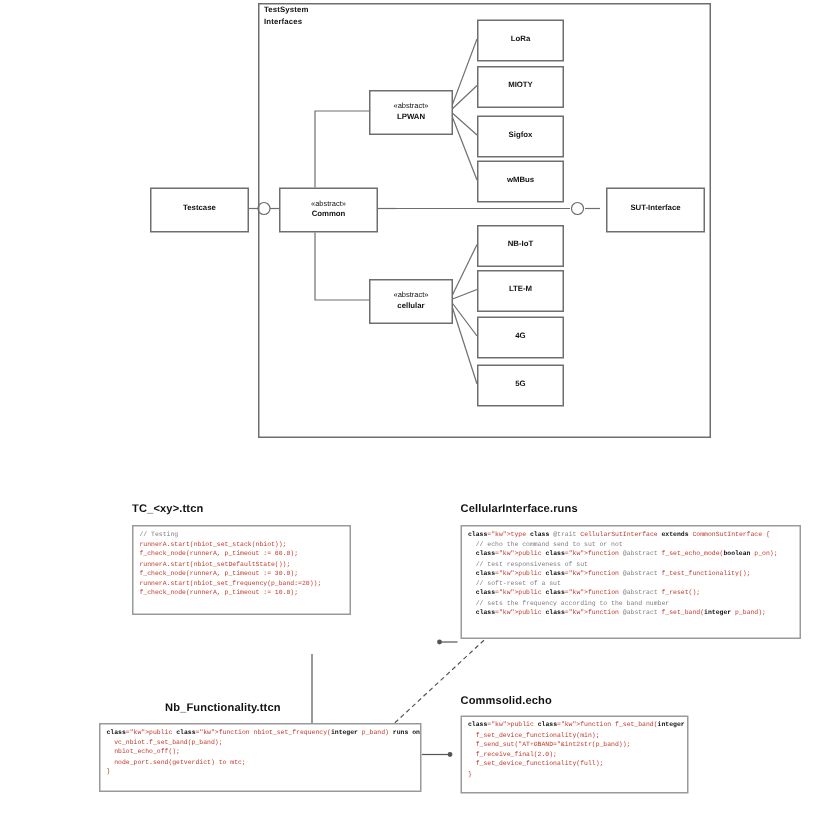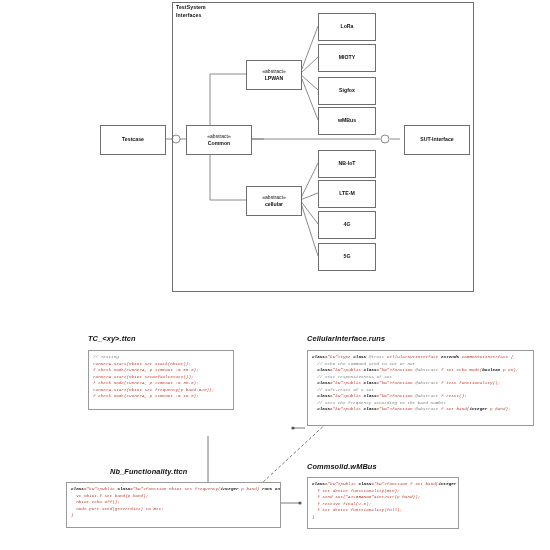--- a/index.html
+++ b/index.html
@@ -24,21 +24,21 @@
     font-size:5.2px;font-weight:bold;color:#111;text-align:center;line-height:1.45;
   }
   .node .stereo{font-weight:normal;font-size:5px;}
   .leaf{width:56px;height:26px;left:318px;}
   .abs-mid{width:54px;height:28px;left:246px;}
   .plain{width:64px;height:28px;}
   svg.wires{position:absolute;left:0;top:0;width:550px;height:310px;overflow:visible;}
   svg.wires line,svg.wires path{stroke:#6e6e6e;stroke-width:.8;fill:none;}
   .lollipop{fill:none;stroke:#6e6e6e;stroke-width:.8;}
 
-  .code-area{position:absolute;left:0;top:310px;width:442px;height:240px;font-style:italic;}
+  .code-area{position:absolute;left:0;top:310px;width:442px;height:240px;}
   .panel-title{
     position:absolute;font-size:7.4px;font-weight:bold;color:#111;
     letter-spacing:.1px;white-space:nowrap;
   }
   .code-box{
     position:absolute;border:1px solid #9a9a9a;background:#fff;
     padding:3px 4px;box-sizing:border-box;
     font-family:"Liberation Mono",monospace;font-size:4.3px;line-height:1.52;
     color:#c0392b;overflow:hidden;
   }
@@ -174,21 +174,21 @@
 
   <div class="panel-title" style="left:66px;top:157px;margin-left:44px;">Nb_Functionality.ttcn</div>
   <div class="code-box" id="box-nb" style="left:66px;top:172px;width:215px;height:46px;">
       <div class="ln"><span <span="" class="kw">class</span>="kw"&gt;public <span <span="" class="kw">class</span>="kw"&gt;function nbiot_set_frequency(<span class="kw">integer</span> p_band) <span class="kw">runs</span> <span class="kw">on</span> Node_CT {</div>
       <div class="ln">  vc_nbiot.f_set_band(p_band);</div>
       <div class="ln">  nbiot_echo_off();</div>
       <div class="ln">  node_port.send(getverdict) to mtc;</div>
       <div class="ln">}</div>
     </div>
 
-  <div class="panel-title" style="left:307px;top:152px;">Commsolid.wMBus</div>
+  <div class="panel-title" style="left:307px;top:152px;">Commsolid.echo</div>
   <div class="code-box" id="box-cs" style="left:307px;top:167px;width:152px;height:52px;">
       <div class="ln"><span <span="" class="kw">class</span>="kw"&gt;public <span <span="" class="kw">class</span>="kw"&gt;function f_set_band(<span class="kw">integer</span> p_band) {</div>
       <div class="ln">  f_set_device_functionality(min);</div>
       <div class="ln">  f_send_sut("AT+GBAND="&amp;int2str(p_band));</div>
       <div class="ln">  f_receive_final(2.0);</div>
       <div class="ln">  f_set_device_functionality(full);</div>
       <div class="ln">}</div>
     </div>
 </div>
 

